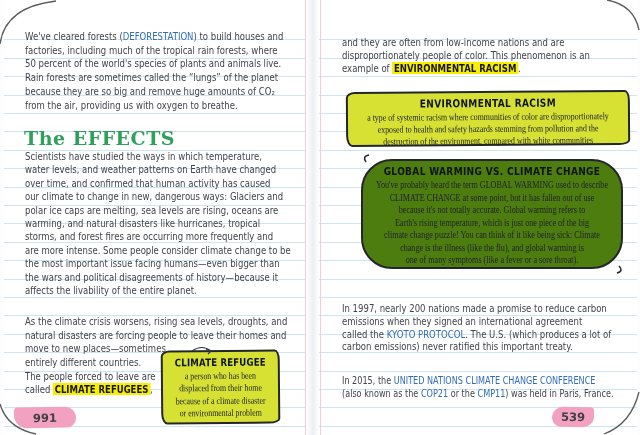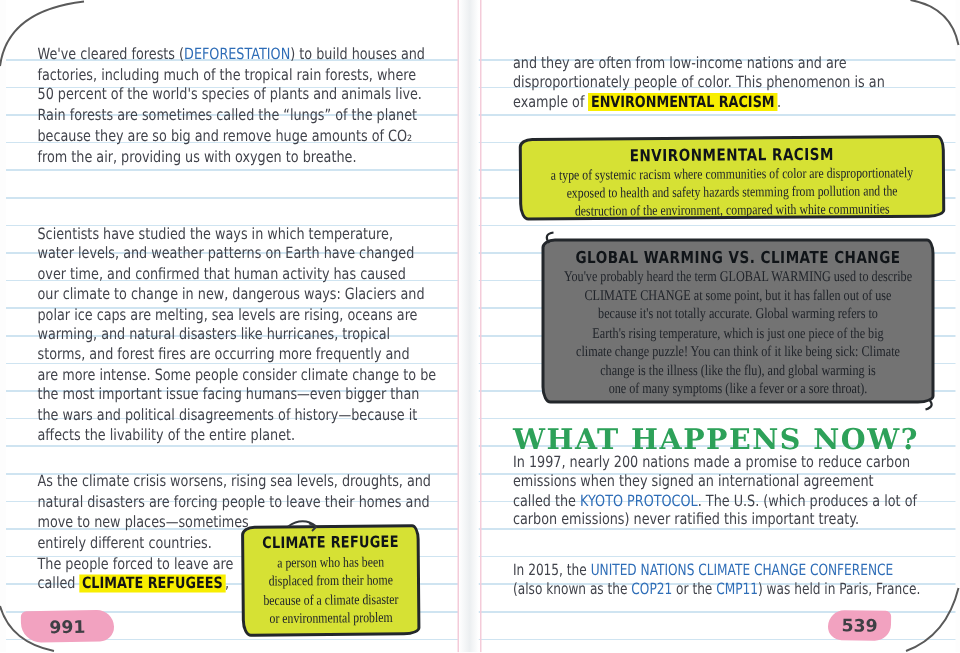--- a/index.html
+++ b/index.html
@@ -19,21 +19,21 @@
   .tline{display:block;line-height:var(--lh,13.6px);}
   .seg-blue{color:#2e6db7;}
   .seg-hl{background:#f8ee00;color:#141414;font-weight:700;padding:0 2px;}
   .heading{position:absolute;font-family:"DejaVu Serif",serif;font-weight:700;color:#2da159;white-space:nowrap;}
   #h-effects{left:24px;top:127px;font-size:19px;letter-spacing:.5px;}
   #h-now{left:342px;top:282px;font-size:19px;letter-spacing:1px;}
   
   .callout{position:absolute;border:2px solid #23272b;padding:4px 2px 3px 2px;
            border-radius:9px 5px 11px 6px/6px 10px 5px 11px;box-sizing:border-box;}
   .chartreuse{background:#d6e134;}
-  .bluebox{background:#737373;}
+  .bluebox{background:#4d7c0f;border-radius:31px;}
   .sq{width:calc(100%/var(--sx,0.82));transform:scaleX(var(--sx,0.82));transform-origin:0 0;text-align:center;}
   .callout-title{font-family:"DejaVu Sans",sans-serif;font-weight:700;font-size:11px;
                  letter-spacing:.4px;color:#101418;line-height:13px;margin-bottom:1px;}
   .callout-body{font-family:"Liberation Serif",serif;color:#20242a;}
   #refugee-box{left:161px;top:350px;width:119px;height:74px;transform:rotate(-.5deg);}
   #refugee-box .callout-title{font-size:10.5px;letter-spacing:.2px;}
   #refugee-box .callout-body{font-size:9.6px;}
   #refugee-box .callout-body .tline{line-height:12.4px;}
   #racism-box{left:346px;top:91px;width:284px;height:55px;transform:rotate(-.4deg);}
   #racism-box .callout-body{font-size:9.6px;}
@@ -65,20 +65,21 @@
 
   <div class="block hand" style="left:25px;top:30px;--lh:13.7px;">
       <div class="tline"><span>We've cleared forests (</span><span class="seg-blue">DEFORESTATION</span><span>) to build houses and</span></div>
       <div class="tline"><span>factories, including much of the tropical rain forests, where</span></div>
       <div class="tline"><span>50 percent of the world's species of plants and animals live.</span></div>
       <div class="tline"><span>Rain forests are sometimes called the “lungs” of the planet</span></div>
       <div class="tline"><span>because they are so big and remove huge amounts of CO₂</span></div>
       <div class="tline"><span>from the air, providing us with oxygen to breathe.</span></div>
     </div>
 
+  <div class="heading" id="h-effects">The EFFECTS</div>
 
   <div class="block hand" style="left:25px;top:150px;--lh:13.4px;">
       <div class="tline"><span>Scientists have studied the ways in which temperature,</span></div>
       <div class="tline"><span>water levels, and weather patterns on Earth have changed</span></div>
       <div class="tline"><span>over time, and confirmed that human activity has caused</span></div>
       <div class="tline"><span>our climate to change in new, dangerous ways: Glaciers and</span></div>
       <div class="tline"><span>polar ice caps are melting, sea levels are rising, oceans are</span></div>
       <div class="tline"><span>warming, and natural disasters like hurricanes, tropical</span></div>
       <div class="tline"><span>storms, and forest fires are occurring more frequently and</span></div>
       <div class="tline"><span>are more intense. Some people consider climate change to be</span></div>
@@ -134,21 +135,20 @@
         <div class="tline"><span>You've probably heard the term GLOBAL WARMING used to describe</span></div>
         <div class="tline"><span>CLIMATE CHANGE at some point, but it has fallen out of use</span></div>
         <div class="tline"><span>because it's not totally accurate. Global warming refers to</span></div>
         <div class="tline"><span>Earth's rising temperature, which is just one piece of the big</span></div>
         <div class="tline"><span>climate change puzzle! You can think of it like being sick: Climate</span></div>
         <div class="tline"><span>change is the illness (like the flu), and global warming is</span></div>
         <div class="tline"><span>one of many symptoms (like a fever or a sore throat).</span></div>
       </div>
   </div>
 
-  <div class="heading" id="h-now">WHAT HAPPENS NOW?</div>
 
   <div class="block hand" style="left:342px;top:302px;--lh:12.8px;">
       <div class="tline"><span>In 1997, nearly 200 nations made a promise to reduce carbon</span></div>
       <div class="tline"><span>emissions when they signed an international agreement</span></div>
       <div class="tline"><span>called the </span><span class="seg-blue">KYOTO PROTOCOL</span><span>. The U.S. (which produces a lot of</span></div>
       <div class="tline"><span>carbon emissions) never ratified this important treaty.</span></div>
     </div>
 
   <div class="block hand" style="left:342px;top:374px;--lh:13px;--sx:0.78;">
       <div class="tline"><span>In 2015, the </span><span class="seg-blue">UNITED NATIONS CLIMATE CHANGE CONFERENCE</span></div>

